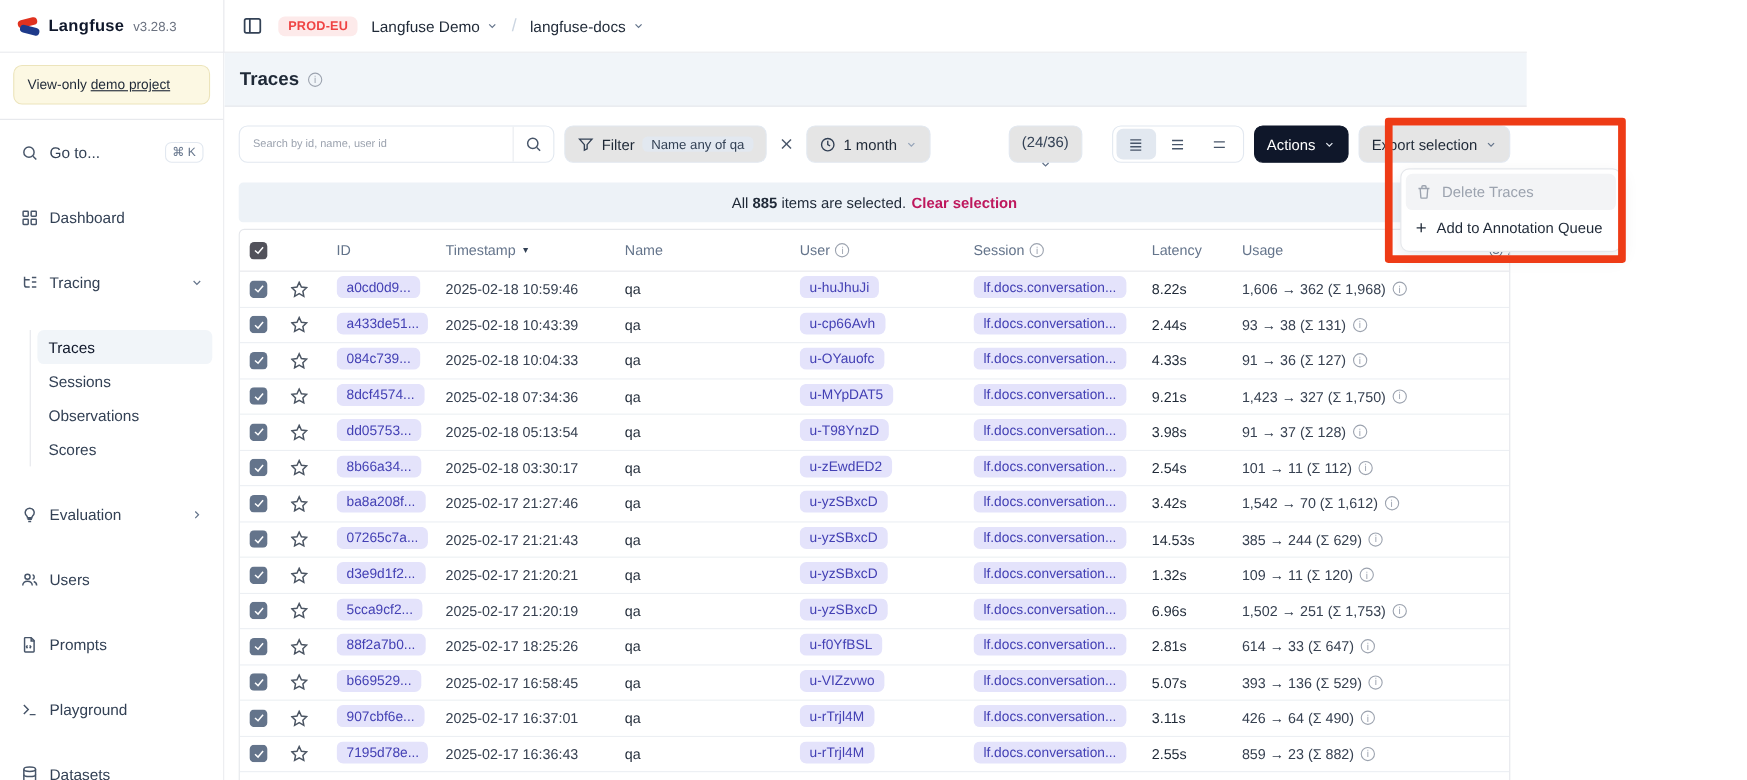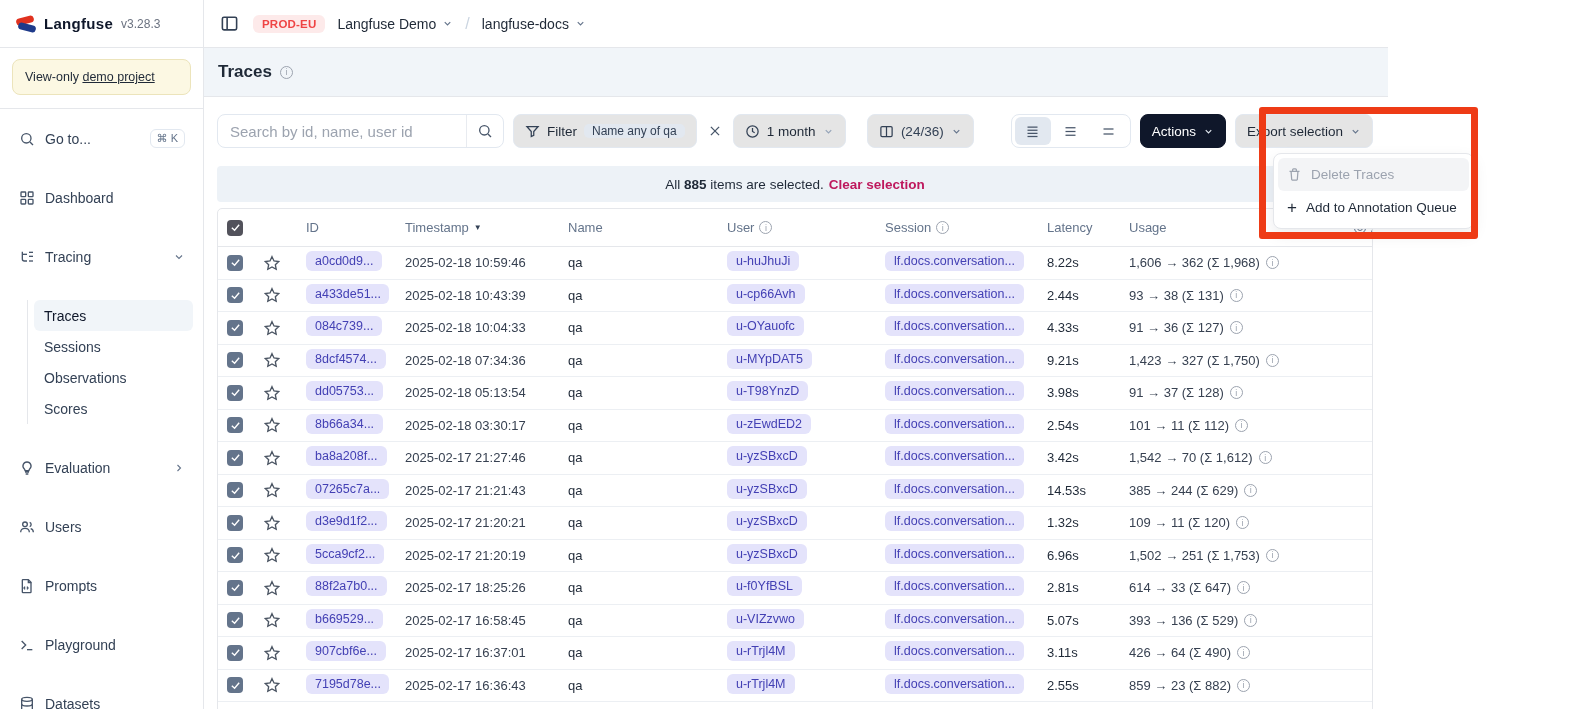--- a/index.html
+++ b/index.html
@@ -45,33 +45,33 @@
   .title-bar { height:49px; background:#f1f5f9; border-bottom:1px solid #e5e7eb;
     display:flex; align-items:center; padding:0 14px; gap:8px; }
   .page-title { font-size:17px; font-weight:bold; color:#1f2937; }
   .circle-i { display:inline-flex; width:13px; height:13px; border:1.3px solid #9ca3af; border-radius:50%;
     color:#9ca3af; font-size:9px; align-items:center; justify-content:center; font-style:normal; flex:0 0 auto; }
   .content { padding:17px 15px 0 13px; flex:1; display:flex; flex-direction:column; overflow:hidden; }
 
   
   .toolbar { display:flex; align-items:center; gap:9px; height:34px; flex:0 0 auto; }
   .search-box { width:287px; height:34px; border:1px solid #e2e8f0; border-radius:8px; display:flex; align-items:center; overflow:hidden; background:#fff; }
-  .search-box input { border:none; outline:none; flex:1; padding:0 12px; font-size:15px; color:#1f2937;
+  .search-box input { border:none; outline:none; flex:1; padding:0 12px; font-size:10px; color:#1f2937;
     font-family:"Liberation Sans", sans-serif; }
   .search-box input::placeholder { color:#9ca3af; }
   .search-sep { width:1px; height:100%; background:#e8ebf0; }
   .search-btn { width:36px; height:100%; display:flex; align-items:center; justify-content:center; background:none; border:none; cursor:pointer; color:#475569; }
   .btn { height:34px; border:1px solid #e2e8f0; border-radius:8px; background:#e5e5e5; display:flex;
     align-items:center; gap:7px; padding:0 11px; font-size:13.5px; color:#1f2937; cursor:pointer;
     font-family:"Liberation Sans", sans-serif; }
   .chip { background:#e2e8f0; border-radius:5px; font-size:12px; color:#334155; padding:0 8px; }
   .x-btn { color:#475569; }
   .chev { color:#94a3b8; display:flex; }
   .spacer { flex:1; }
-  .col-btn { margin-right:28px; color:#334155; }
+  .col-btn { margin-right:18px; color:#334155;flex-direction:column; }
   .rh-group { height:34px; border:1px solid #e2e8f0; border-radius:8px; display:flex; align-items:center; padding:0 3px; gap:2px; background:#fff; }
   .rh-btn { width:36px; height:28px; border:none; background:none; border-radius:6px; display:flex; align-items:center; justify-content:center; cursor:pointer; color:#475569; }
   .rh-btn.active { background:#e2e8f0; }
   .btn-dark { background:#0f172a; border-color:#0f172a; color:#fff; font-weight:500; }
   .btn-dark .chev { color:#e2e8f0; }
 
   
   .sel-banner { margin-top:18px; height:36px; background:#edf2f7; border-radius:4px;
     display:flex; align-items:center; justify-content:center; gap:5px; font-size:13.5px; color:#1f2937; flex:0 0 auto; }
   .sel-banner b { font-weight:bold; }

